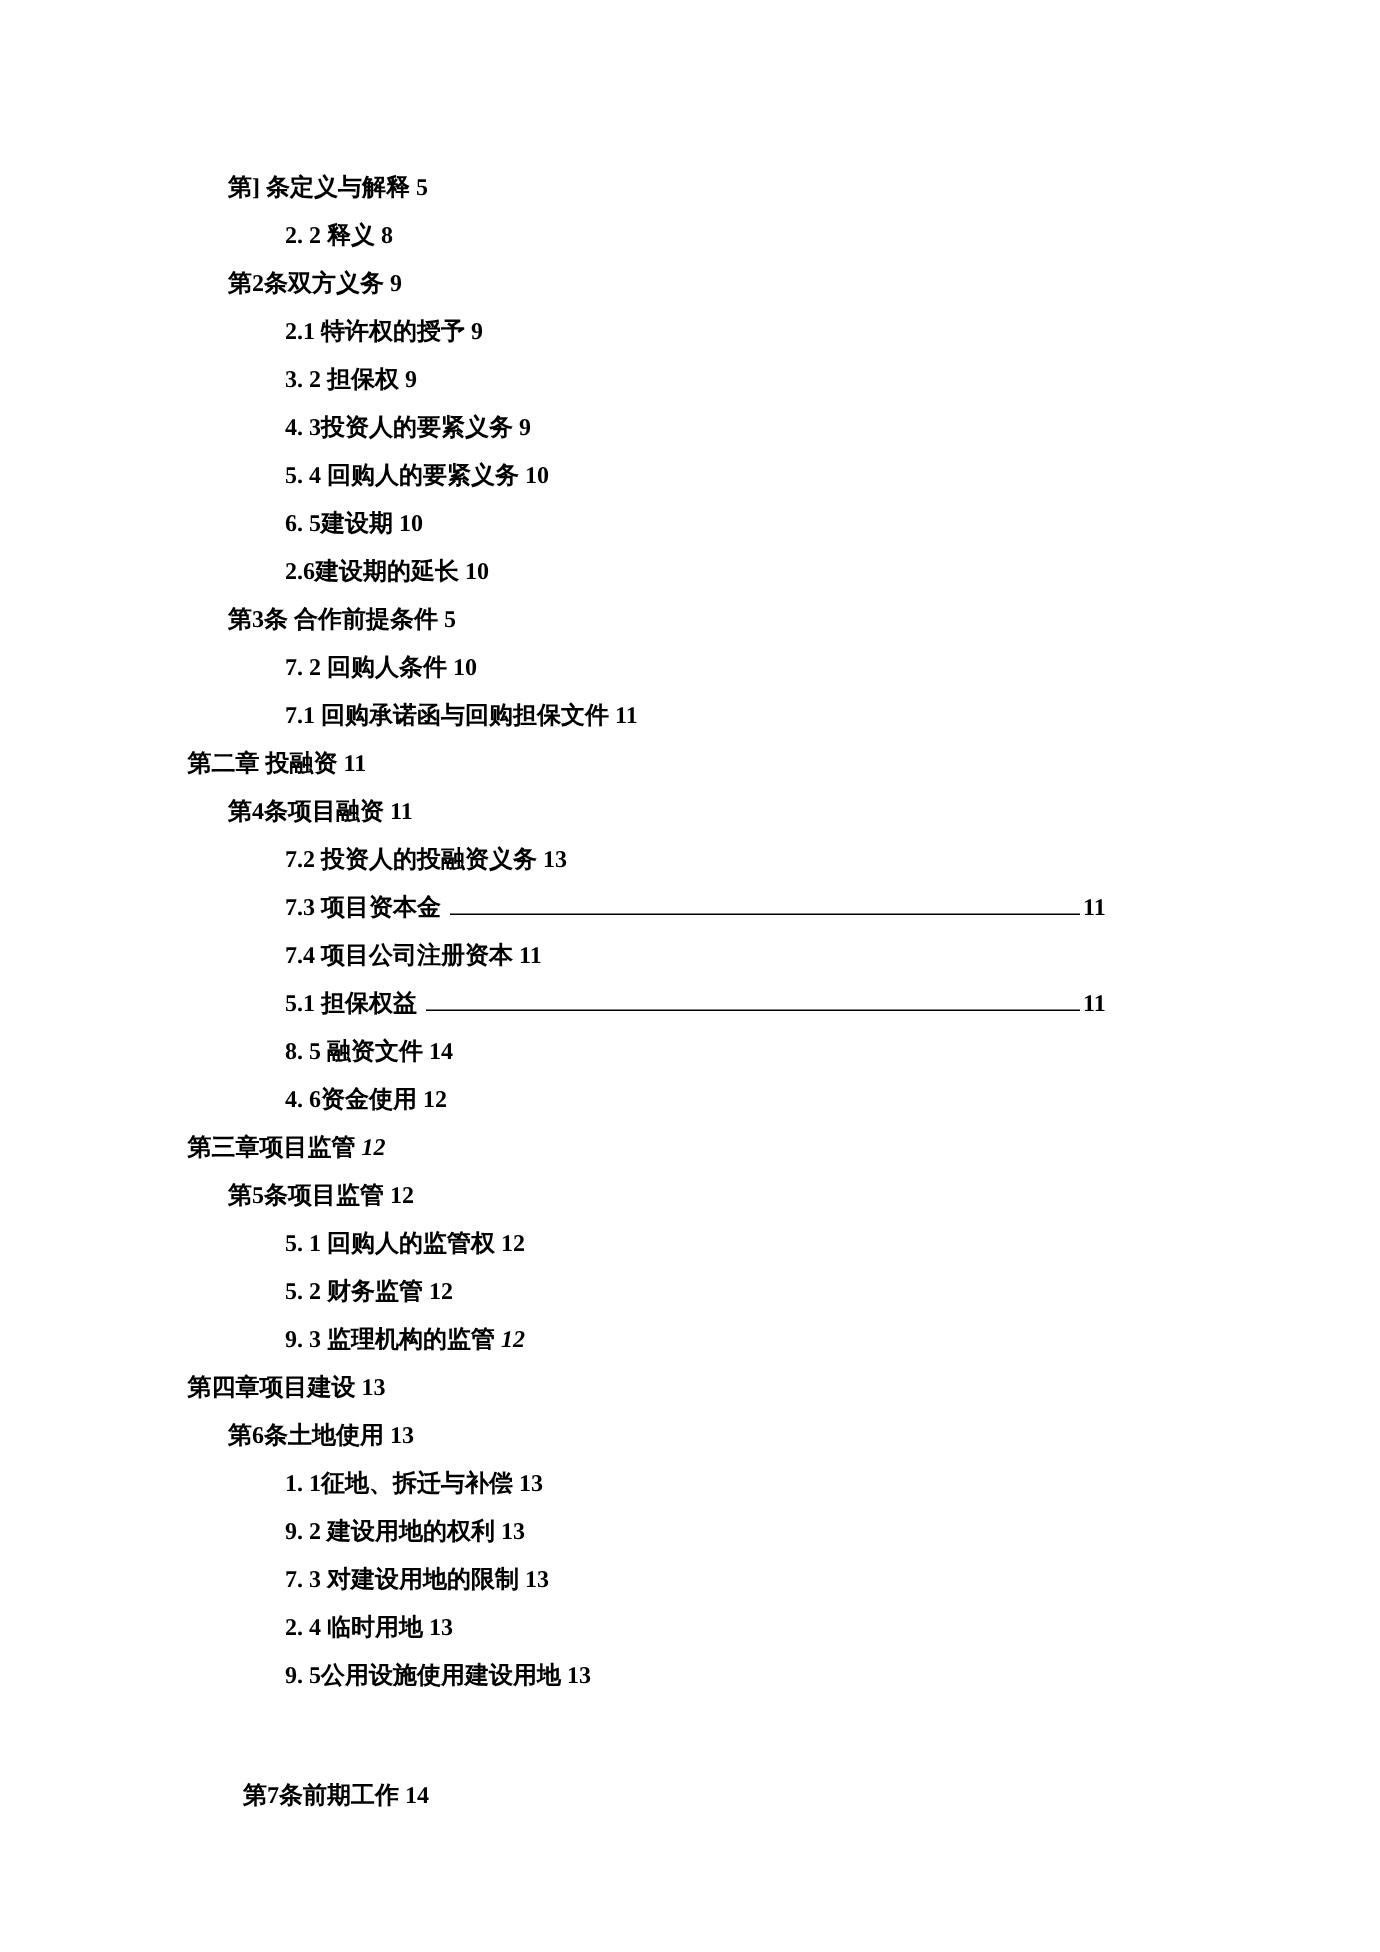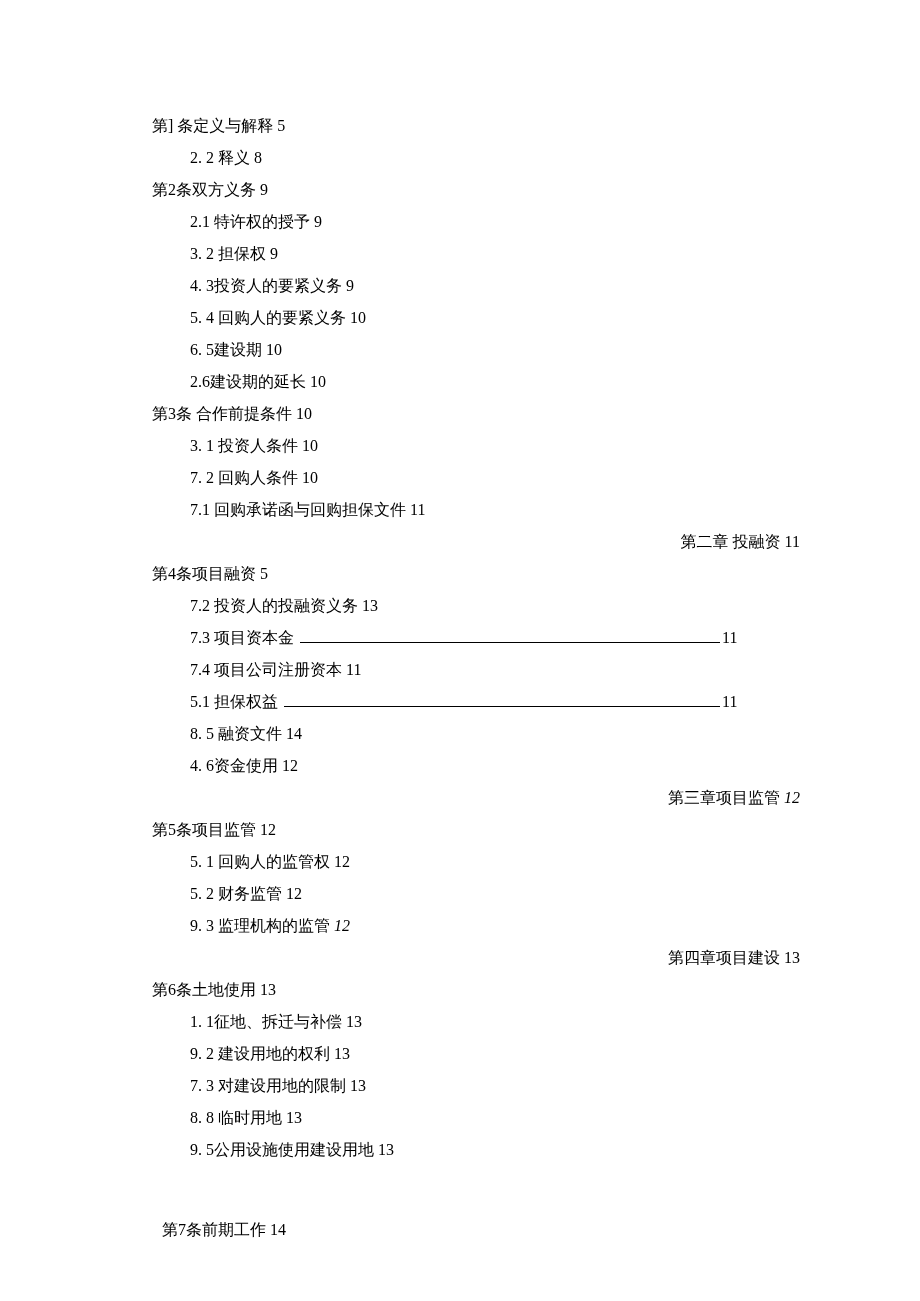--- a/index.html
+++ b/index.html
@@ -11,24 +11,25 @@
     color: #000000;
     width: 920px;
     height: 1301px;
     line-height: 2.0;
   }
   .page {
     padding: 110px 120px 0 120px;
   }
   .l1 { padding-left: 32px; }
   .l2 { padding-left: 70px; }
-  .l3 { padding-left: 5px; text-align: right; }
+  .l3 { padding-left: 5px; }
   .l4 { padding-left: 42px; margin-top: 48px; }
   .row {
     white-space: nowrap;
+    font-weight: bold;
   }
   .italic { font-style: italic; margin-top: 44px; }
   .fill {
     display: inline-block;
     border-bottom: 1px solid #000;
     height: 0.9em;
     vertical-align: baseline;
     margin: 0 2px;
   }
 </style>
@@ -39,39 +40,38 @@
   <div id="toc-container">
       <div class="row l1"><span>第] 条定义与解释 5</span></div>
       <div class="row l2"><span>2. 2 释义 8</span></div>
       <div class="row l1"><span>第2条双方义务 9</span></div>
       <div class="row l2"><span>2.1  特许权的授予 9</span></div>
       <div class="row l2"><span>3. 2 担保权 9</span></div>
       <div class="row l2"><span>4. 3投资人的要紧义务 9</span></div>
       <div class="row l2"><span>5. 4 回购人的要紧义务 10</span></div>
       <div class="row l2"><span>6. 5建设期 10</span></div>
       <div class="row l2"><span>2.6建设期的延长 10</span></div>
-      <div class="row l1"><span>第3条 合作前提条件 10</span></div>
-      <div class="row l2"><span>3. 1 投资人条件 10</span></div>
+      <div class="row l1"><span>第3条 合作前提条件 5</span></div>
       <div class="row l2"><span>7. 2 回购人条件 10</span></div>
       <div class="row l2"><span>7.1  回购承诺函与回购担保文件 11</span></div>
       <div class="row l3"><span>第二章 投融资 11</span></div>
-      <div class="row l1"><span>第4条项目融资 5</span></div>
+      <div class="row l1"><span>第4条项目融资 11</span></div>
       <div class="row l2"><span>7.2  投资人的投融资义务 13</span></div>
       <div class="row l2"><span>7.3  项目资本金 </span><span class="fill" style="width: 420px;"></span><span>11</span></div>
       <div class="row l2"><span>7.4  项目公司注册资本 11</span></div>
       <div class="row l2"><span>5.1  担保权益 </span><span class="fill" style="width: 436px;"></span><span>11</span></div>
       <div class="row l2"><span>8. 5 融资文件 14</span></div>
       <div class="row l2"><span>4. 6资金使用 12</span></div>
       <div class="row l3"><span>第三章项目监管 </span><span class="italic">12</span></div>
       <div class="row l1"><span>第5条项目监管 12</span></div>
       <div class="row l2"><span>5. 1 回购人的监管权 12</span></div>
       <div class="row l2"><span>5. 2 财务监管 12</span></div>
       <div class="row l2"><span>9. 3 监理机构的监管 </span><span class="italic">12</span></div>
       <div class="row l3"><span>第四章项目建设 13</span></div>
       <div class="row l1"><span>第6条土地使用 13</span></div>
       <div class="row l2"><span>1. 1征地、拆迁与补偿 13</span></div>
       <div class="row l2"><span>9. 2 建设用地的权利 13</span></div>
       <div class="row l2"><span>7. 3  对建设用地的限制 13</span></div>
-      <div class="row l2"><span>8. 8  临时用地 13</span></div>
+      <div class="row l2"><span>2. 4  临时用地 13</span></div>
       <div class="row l2"><span>9. 5公用设施使用建设用地 13</span></div>
       <div class="row l4"><span>第7条前期工作 14</span></div>
     </div>
 </div>
 
 </body></html>

